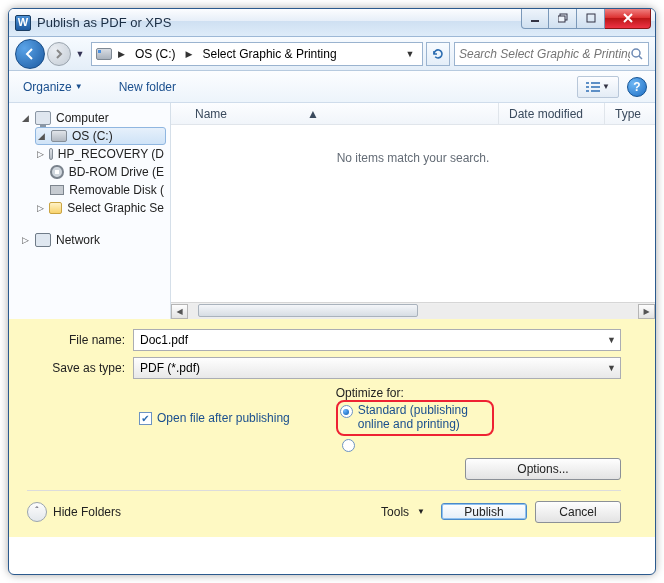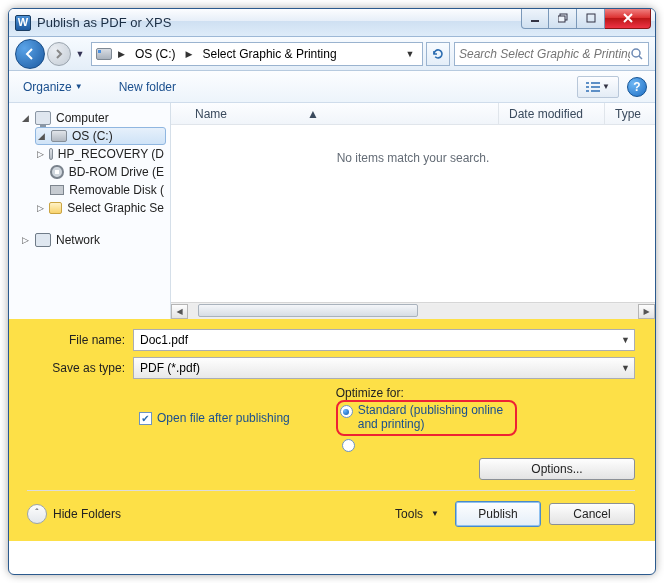--- a/index.html
+++ b/index.html
@@ -49,47 +49,47 @@
   .usb-icon{width:16px;height:10px;background:#c6cbd1;border:1px solid #7d858e;}
   .listpane { flex:1; display:flex; flex-direction:column; background:#fff; position:relative;}
   .lp-head { height:22px; border-bottom:1px solid #e0e5eb; display:flex; align-items:center; background:linear-gradient(#fcfdff,#f1f5fa);}
   .lp-col { padding:0 10px; color:#3a4a5d; border-right:1px solid #e0e5eb; height:100%; display:flex; align-items:center;}
   .lp-col.name{flex:1;}
   .lp-empty { flex:1; display:flex; align-items:flex-start; justify-content:center; padding-top:26px; color:#646c76; font-size:12px;}
   .hscroll { height:17px; background:#efefef; border-top:1px solid #d6d6d6; display:flex; align-items:center;}
   .hs-btn { width:17px; height:15px; background:linear-gradient(#fdfdfd,#e3e3e3); border:1px solid #b5b5b5; display:flex; align-items:center; justify-content:center; font-size:8px; color:#555;}
   .hs-track { flex:1; height:15px; background:#ededed; position:relative; margin:0 0;}
   .hs-thumb { position:absolute; left:10px; top:0; height:13px; width:220px; background:linear-gradient(#f4f6f9,#d7dde4); border:1px solid #a9b2bc; border-radius:2px;}
-  .lower { background:#fde047; padding:10px 20px 14px 18px;}
+  .lower { background:#fef9c3; padding:10px 34px 14px 18px;}
   .form-row { display:flex; align-items:center; margin-bottom:6px;}
   .form-label { width:106px; text-align:right; padding-right:8px; color:#222;}
   .text-field { flex:1; height:22px; border:1px solid #abadb3; background:#fff; padding:0 6px; display:flex; align-items:center;}
   .combo { flex:1; height:22px; border:1px solid #abadb3; background:linear-gradient(#fefefe,#e8e8e8); padding:0 6px; display:flex; align-items:center; position:relative;}
   .combo .dd, .text-field .dd { position:absolute; right:4px; font-size:9px; color:#424242;}
   .text-field { position:relative;}
   .opts { display:flex; margin-top:6px; margin-left:112px; gap:46px;}
   .chk-row { color:#1a4f8e; display:flex; align-items:center; gap:5px;}
   .chkb { width:13px; height:13px; border:1px solid #6c93c2; background:#fff; display:flex; align-items:center; justify-content:center; font-size:10px; color:#2b6cb0;}
   .opt-col { display:flex;flex-direction:column;}
   .opt-label { color:#222; padding-right:3px; padding-top:1px;}
   .radio-group { display:flex; flex-direction:column; gap:2px;}
   .radio-row { display:flex; gap:5px; color:#1a4f8e; }
   .radio-outer { width:13px; height:13px; border:1px solid #6c93c2; border-radius:50%; background:#fff; display:flex; align-items:center; justify-content:center; margin-top:1px; flex-shrink:0;}
   .radio-inner { width:6px; height:6px; border-radius:50%; background:radial-gradient(circle at 30% 30%,#6bb6ff,#0a5ab0);}
-  .radio-box1 { border:2px solid #e23; border-radius:8px; padding:2px 4px 2px 2px; width:181px;}
+  .radio-box1 { border:2px solid #e23; border-radius:8px; padding:2px 4px 2px 2px; width:158px;}
   .radio-text { line-height:1.15;}
   .opt-btn-row { display:flex; justify-content:flex-end; margin-top:6px; padding-right:0;}
   .gbtn { width:156px; height:22px; background:linear-gradient(#fefefe,#e3e3e3); border:1px solid #8b9097; border-radius:3px; display:flex; align-items:center; justify-content:center; color:#222;}
   .sep-line { height:1px; background:#dcdcdc; margin:10px 0 10px 0;}
   .footer { display:flex; align-items:center;}
   .hide-folders { display:flex; align-items:center; gap:6px; color:#222;}
   .hf-circle { width:20px; height:20px; border:1px solid #9aa4ae; border-radius:50%; background:linear-gradient(#fdfdfd,#e3e7ec); display:flex; align-items:center; justify-content:center; font-size:10px; color:#445;}
   .foot-spacer { flex:1;}
   .tools { display:flex; align-items:center; gap:8px; color:#222; margin-right:16px;}
-  .primary-btn { width:86px; height:26px; border:1px solid #4b89c8; border-radius:3px; background:linear-gradient(#fefeff,#e4eef8); display:flex; align-items:center; justify-content:center; color:#222; box-shadow:0 0 0 1px #8fc1f0 inset;}
+  .primary-btn { width:86px; height:17px; border:1px solid #4b89c8; border-radius:3px; background:linear-gradient(#fefeff,#e4eef8); display:flex; align-items:center; justify-content:center; color:#222; box-shadow:0 0 0 1px #8fc1f0 inset;}
   .cancel-btn { width:86px; height:22px; border:1px solid #8b9097; border-radius:3px; background:linear-gradient(#fefefe,#e3e3e3); display:flex; align-items:center; justify-content:center; color:#222; margin-left:8px;}
   svg{display:block;}
 </style>
 </head>
 <body>
 
 <div class="outer-shadow"></div>
 <div class="window">
 
   <div class="titlebar">

